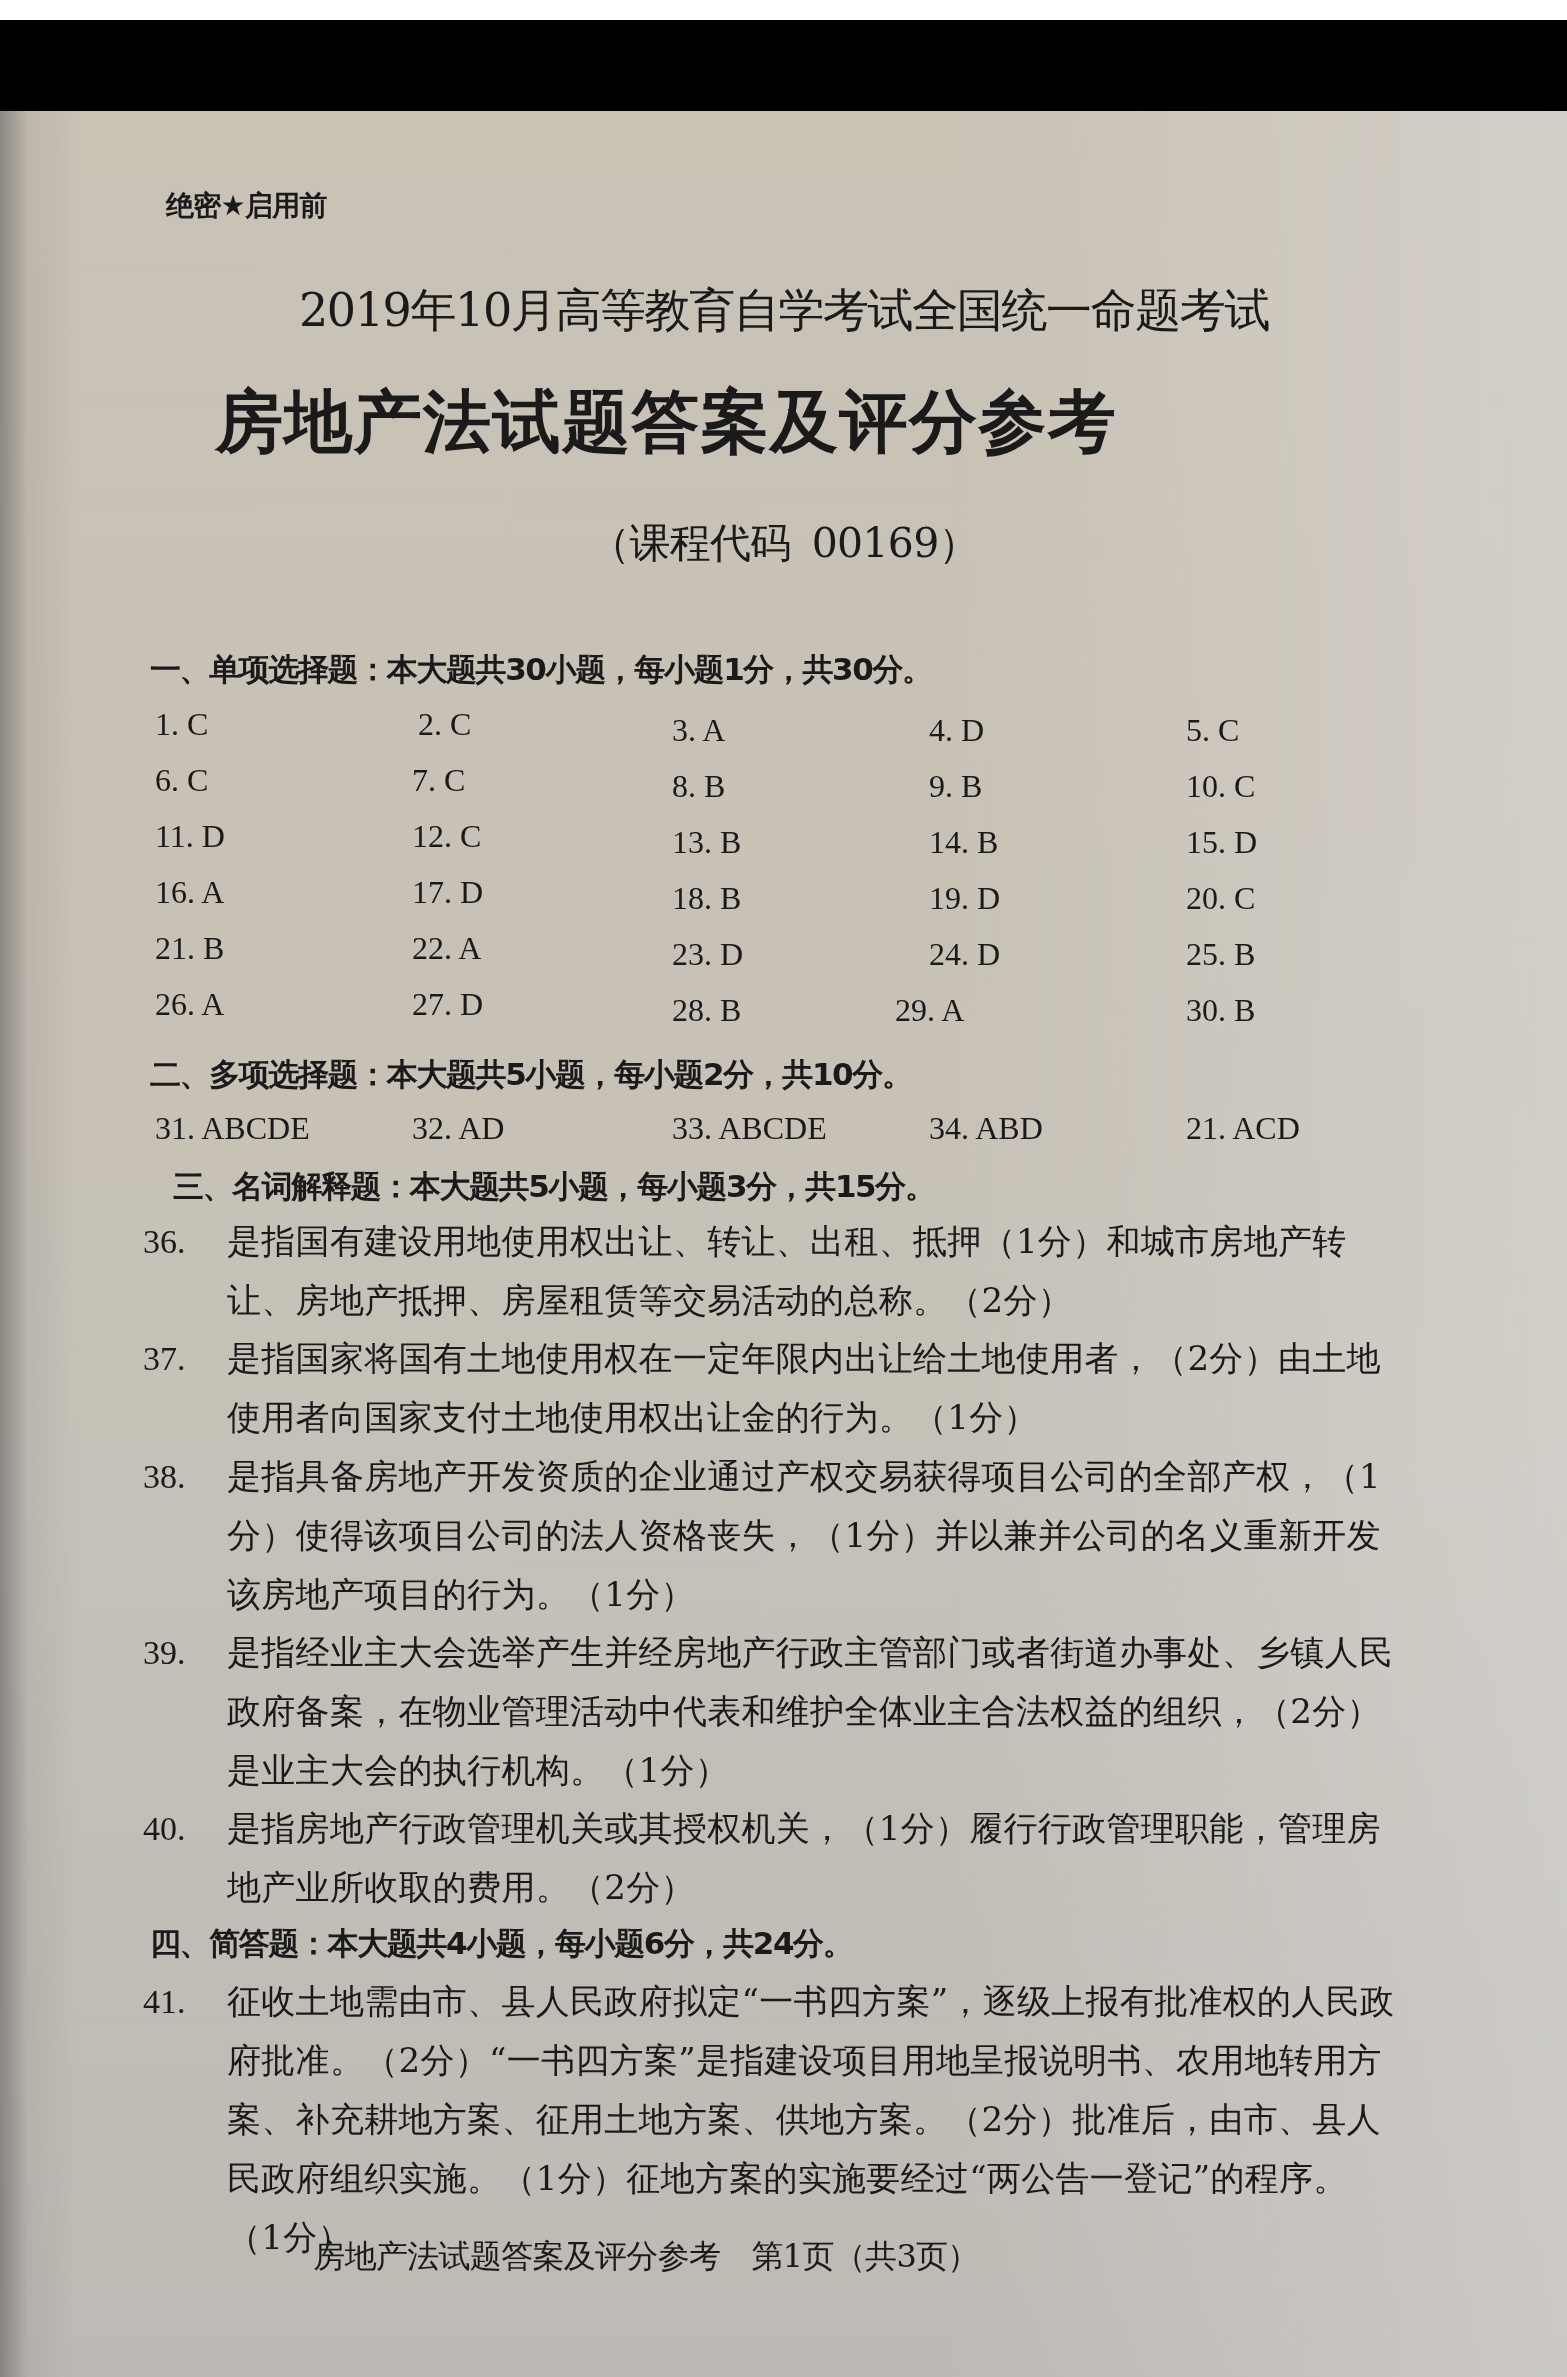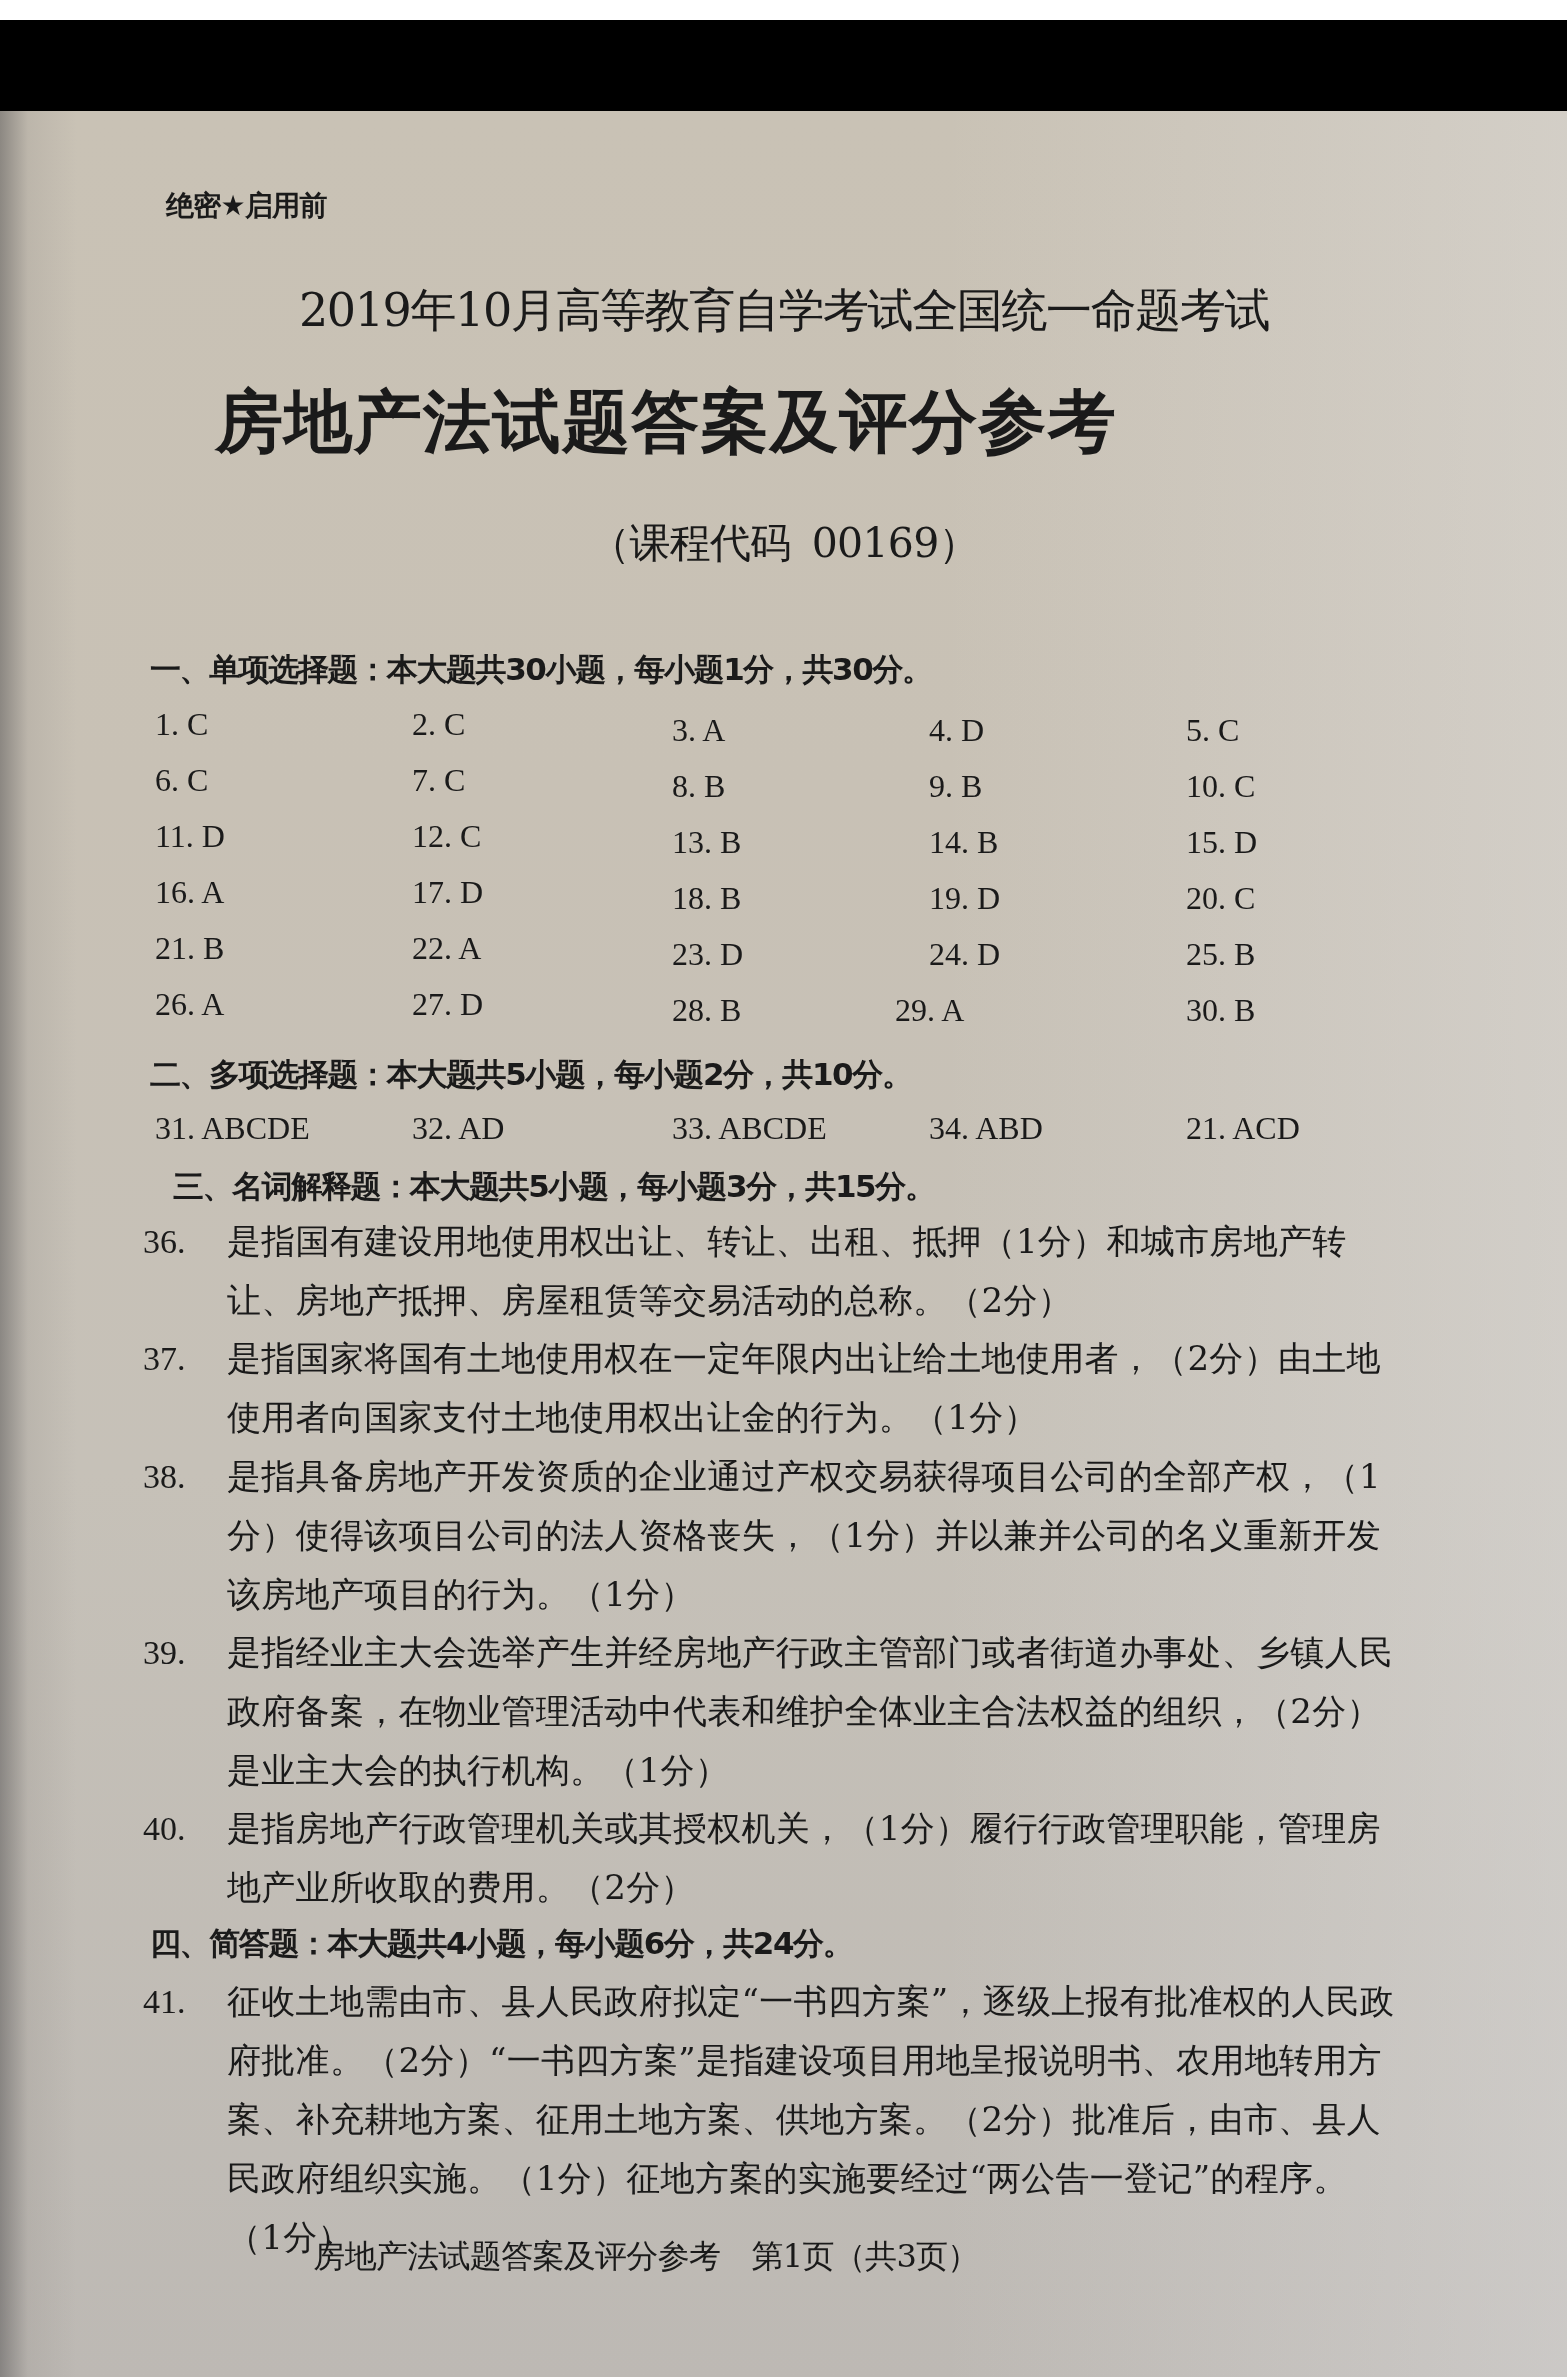--- a/index.html
+++ b/index.html
@@ -48,21 +48,21 @@
 <div class="abs title1">2019年10月高等教育自学考试全国统一命题考试</div>
 <div class="abs title2">房地产法试题答案及评分参考</div>
 <div class="abs code">
   <span>（课程代码</span><span class="num">00169）</span>
 </div>
 
 <div class="abs section" style="top:649px;">一、单项选择题：本大题共30小题，每小题1分，共30分。</div>
 <div class="grid" style="top:706px;">
   <div class="row">
     <span class="cell" style="left:0">1. C</span>
-    <span class="cell" style="left:257px">2. C</span>
+    <span class="cell" style="left:263px">2. C</span>
     <span class="cell" style="left:517px;top:5.6px">3. A</span>
     <span class="cell" style="left:774px;top:5.6px">4. D</span>
     <span class="cell" style="left:1031px;top:5.6px">5. C</span>
   </div>
   <div class="row">
     <span class="cell" style="left:0">6. C</span>
     <span class="cell" style="left:257px">7. C</span>
     <span class="cell" style="left:517px;top:5.6px">8. B</span>
     <span class="cell" style="left:774px;top:5.6px">9. B</span>
     <span class="cell" style="left:1031px;top:5.6px">10. C</span>

